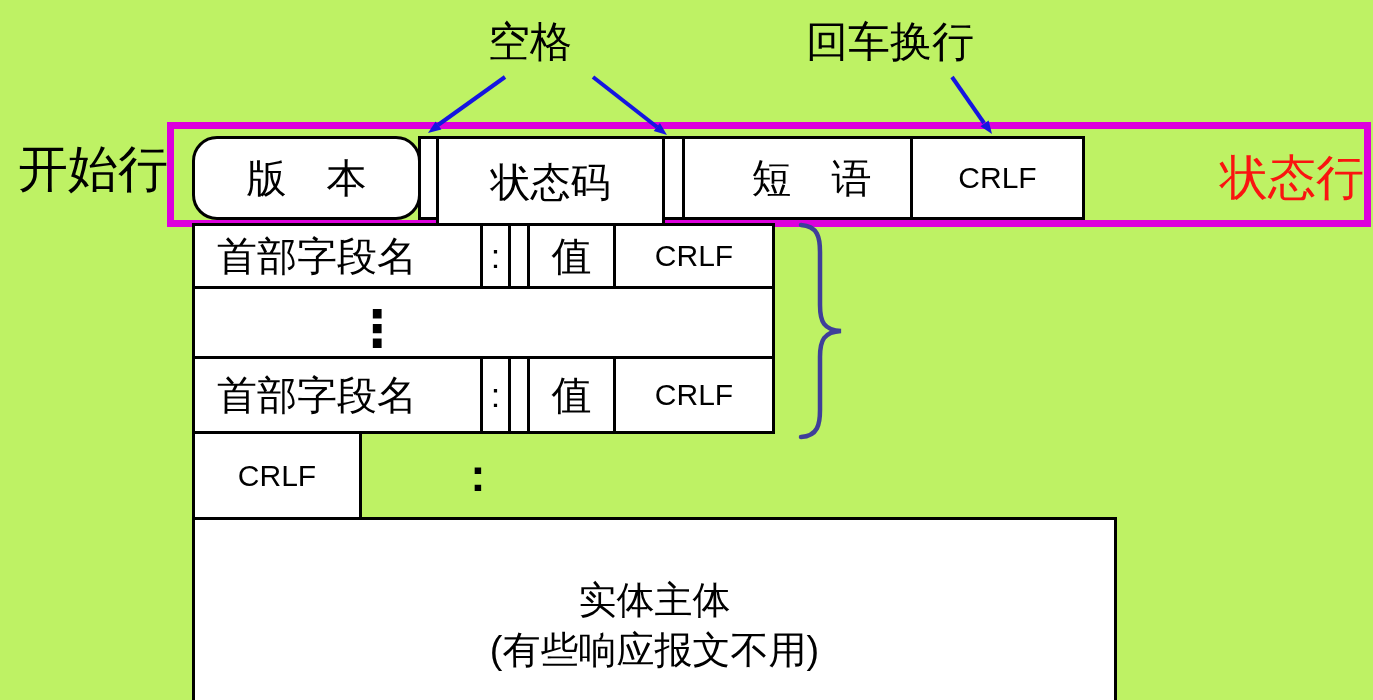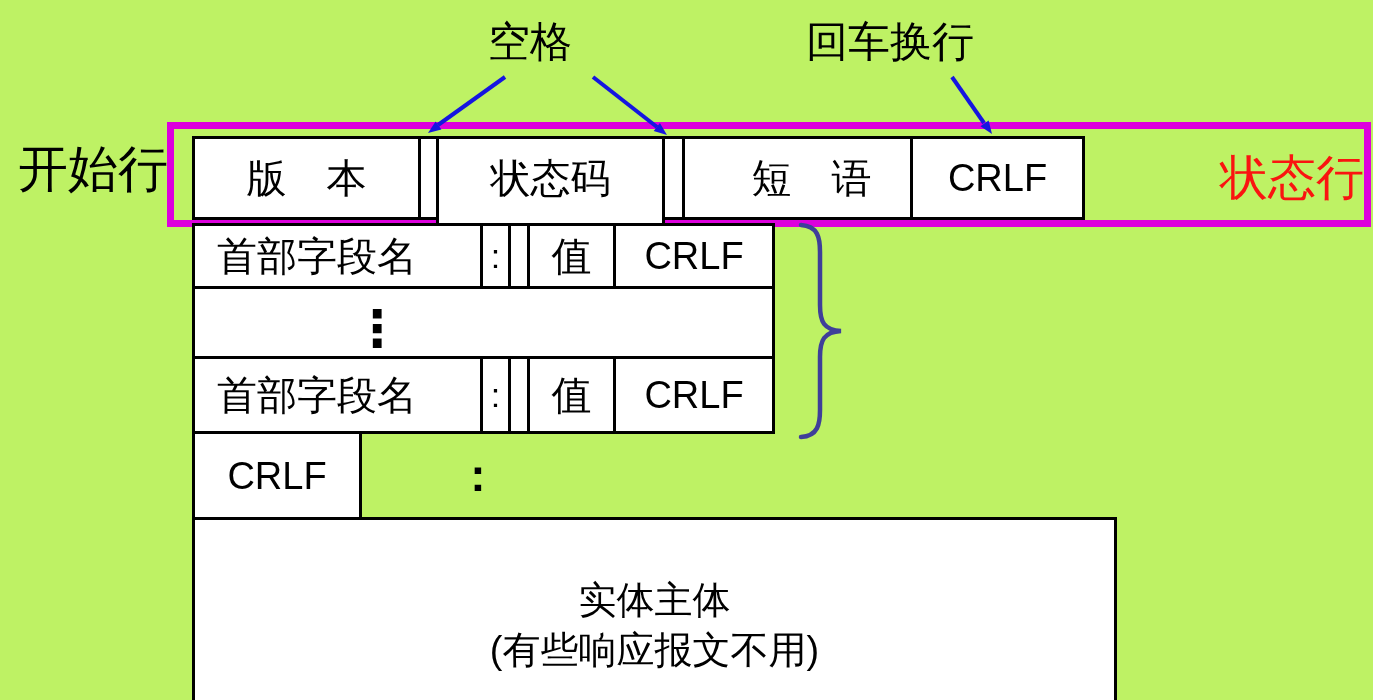--- a/index.html
+++ b/index.html
@@ -5,30 +5,30 @@
   html,body{margin:0;padding:0;background:#fff;}
   .stage{
     position:relative;width:1373px;height:700px;background:#bef264;overflow:hidden;
     font-family:"Liberation Sans","DejaVu Sans",sans-serif;color:#000;
   }
   .box{
     position:absolute;border:3px solid #000;background:#fff;box-sizing:border-box;
     display:flex;align-items:center;justify-content:center;
     font-size:40px;line-height:1;white-space:nowrap;
   }
-  .latin{font-size:38px;}
+  .latin{font-size:30px;}
   .lbl{position:absolute;font-size:42px;line-height:1.15;white-space:nowrap;}
   .magenta{
     position:absolute;left:167px;top:122px;width:1204px;height:105px;
     border:7px solid #DD00DD;background:transparent;box-sizing:border-box;z-index:1;
   }
   
-  .b-version{left:192px;top:136px;width:229px;height:84px;z-index:2;}
+  .b-version{left:192px;top:136px;width:229px;height:84px;z-index:2;border-radius:25px;}
   .b-sp1{left:418px;top:136px;width:21px;height:84px;z-index:2;}
-  .b-status{left:436px;top:136px;width:229px;height:92px;z-index:2;font-family:Liberation Mono, monospace;}
+  .b-status{left:436px;top:136px;width:229px;height:92px;z-index:2;}
   .b-sp2{left:662px;top:136px;width:23px;height:84px;z-index:2;}
   .b-phrase{left:682px;top:136px;width:259px;height:84px;z-index:2;}
   .b-crlf1{left:910px;top:136px;width:175px;height:84px;z-index:2;}
   .lbl-status{left:1220px;top:150px;font-size:48px;color:#FA1410;z-index:2;}
   
   .b-field1{left:192px;top:223px;width:291px;height:66px;z-index:2;justify-content:flex-start;padding-left:22px;}
   .b-colon1{left:480px;top:223px;width:31px;height:66px;z-index:2;font-size:34px;}
   .b-sp3{left:508px;top:223px;width:22px;height:66px;z-index:2;}
   .b-value1{left:527px;top:223px;width:89px;height:66px;z-index:2;}
   .b-crlf2{left:613px;top:223px;width:162px;height:66px;z-index:2;}

